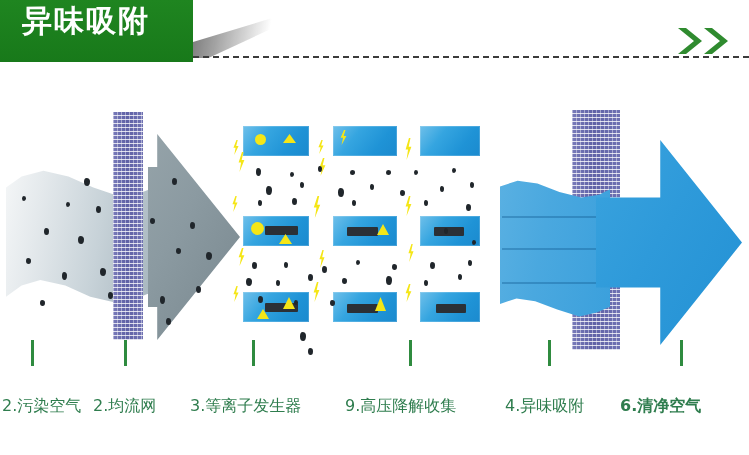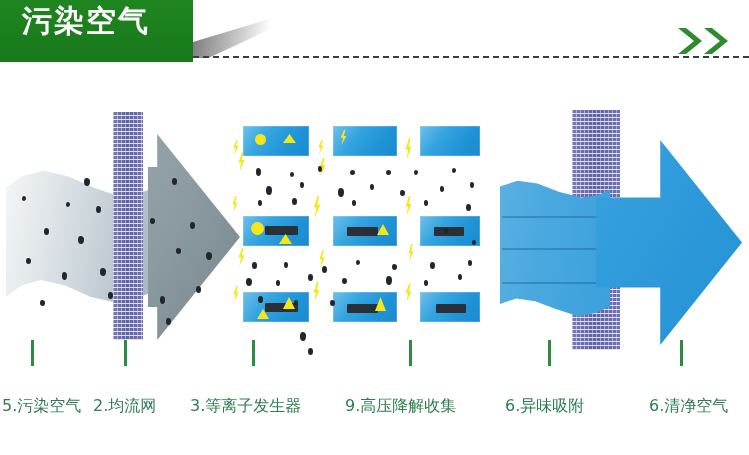--- a/index.html
+++ b/index.html
@@ -127,21 +127,21 @@
     font-family:"DejaVu Sans","Liberation Sans",sans-serif;
   }
 </style>
 </head>
 <body>
 
 <div id="stage">
 
   <div id="header-band">
     <div id="title-banner">
-      <div id="title-cn">污染空气</div>
+      <div id="title-cn">异味吸附</div>
     </div>
     <div id="banner-shadow"></div>
     <div id="header-dash"></div>
 
     <div class="chev" id="chev-1">
       <svg width="26" height="30" viewBox="0 0 26 30">
         <path d="M2 2 L18 15 L2 28 L10 28 L26 15 L10 2 Z" fill="#2f8b2f"></path>
       </svg>
     </div>
     <div class="chev" id="chev-2">
@@ -285,21 +285,21 @@
 
   <div id="ticks">
       <div class="tick" style="left: 31px;"></div>
       <div class="tick" style="left: 124px;"></div>
       <div class="tick" style="left: 252px;"></div>
       <div class="tick" style="left: 409px;"></div>
       <div class="tick" style="left: 548px;"></div>
       <div class="tick" style="left: 680px;"></div>
     </div>
   <div id="captions">
-      <div class="caption" style="left: 2px;">5.污染空气</div>
+      <div class="caption" style="left: 2px;">2.污染空气</div>
       <div class="caption" style="left: 93px;">2.均流网</div>
       <div class="caption" style="left: 190px;">3.等离子发生器</div>
       <div class="caption" style="left: 345px;">9.高压降解收集</div>
-      <div class="caption" style="left: 505px;">6.异味吸附</div>
-      <div class="caption" style="left: 649px;">6.清净空气</div>
+      <div class="caption" style="left: 505px;">4.异味吸附</div>
+      <div class="caption" style="left: 620px; font-weight: bold;">6.清净空气</div>
     </div>
 
 </div>
 
 </body></html>

